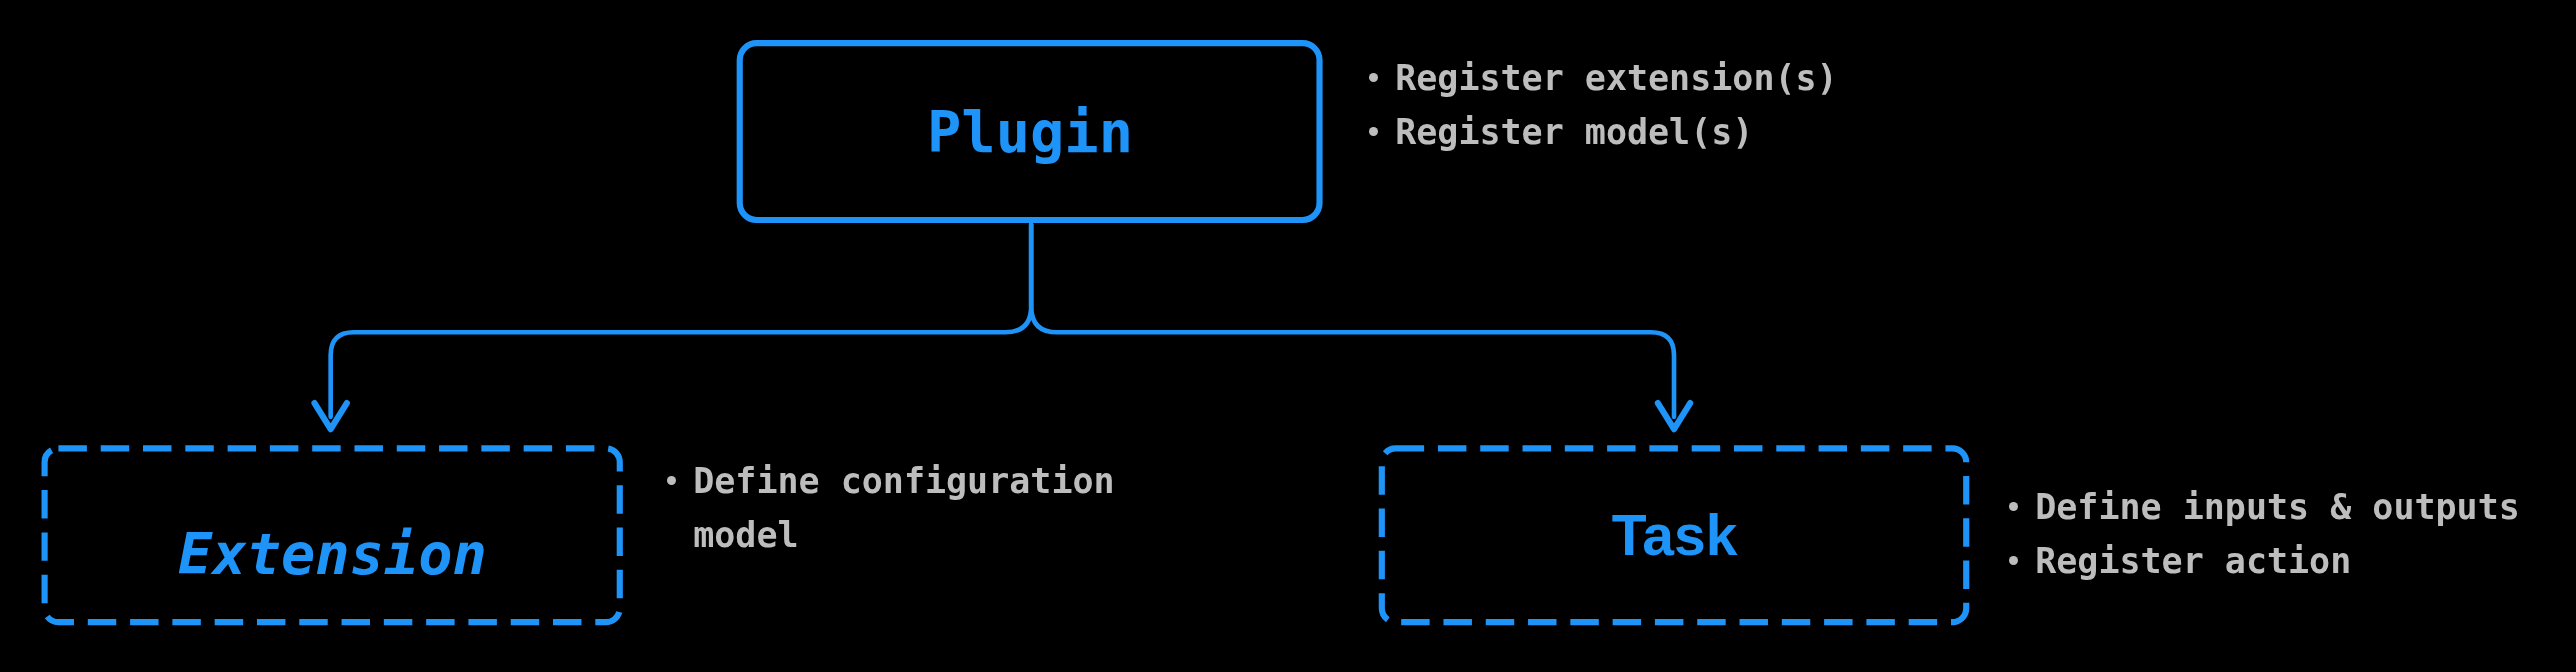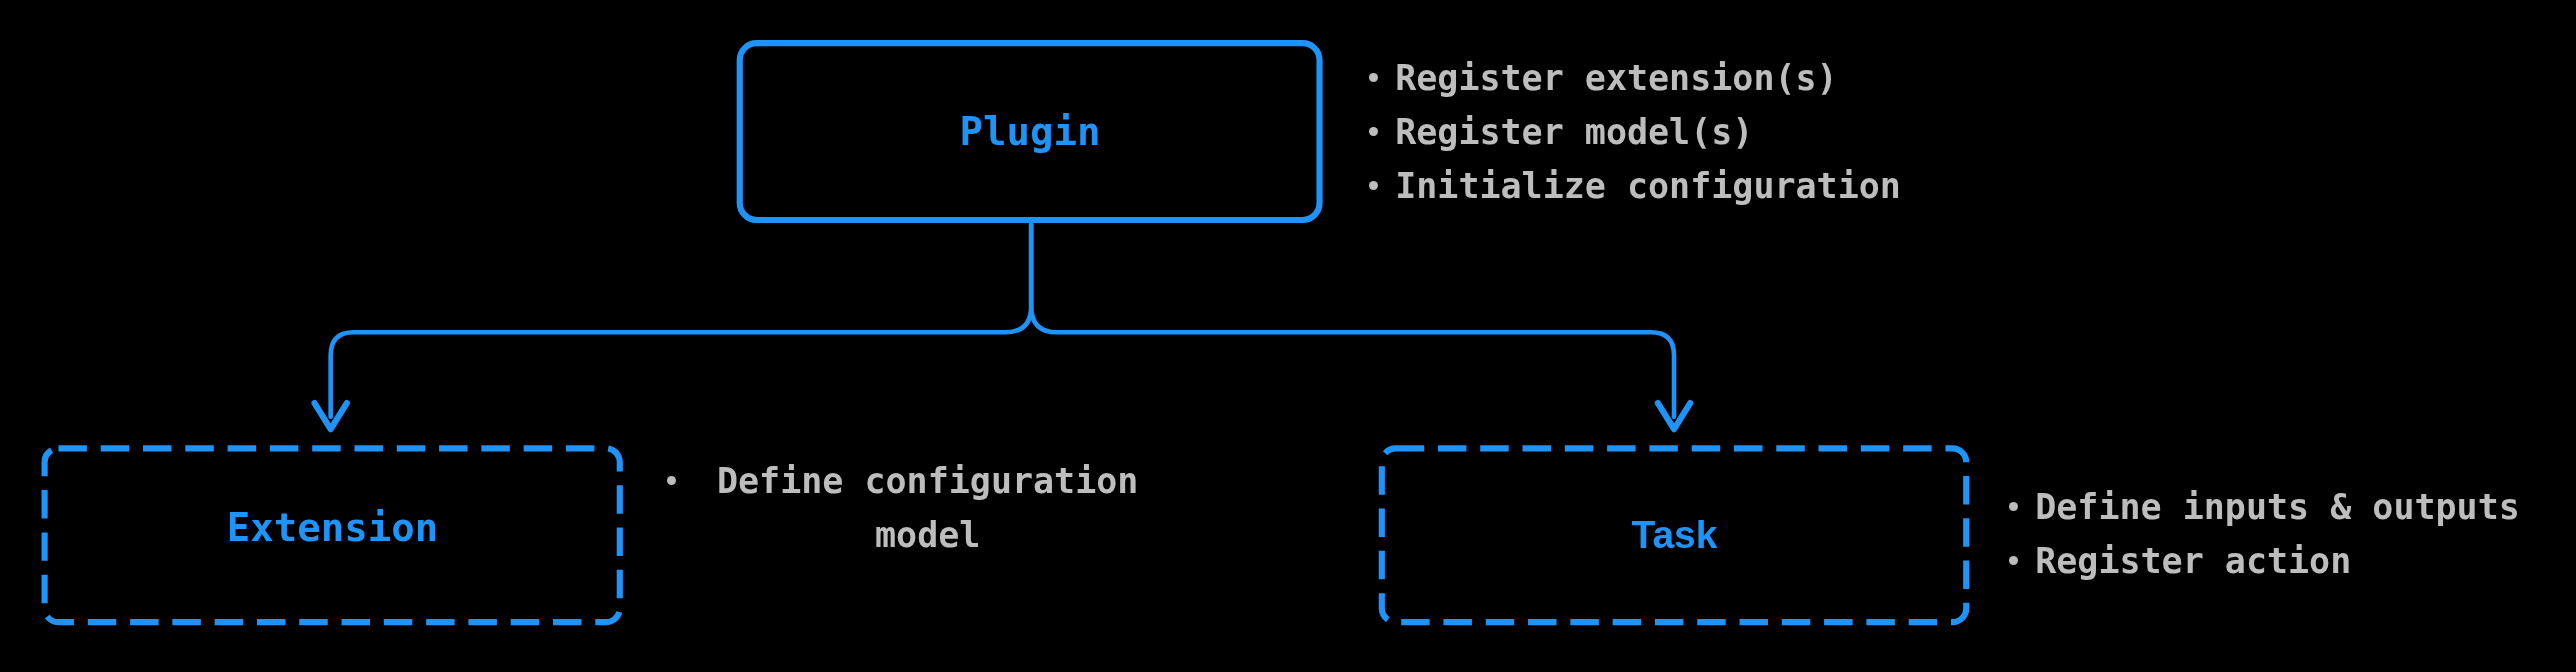--- a/index.html
+++ b/index.html
@@ -20,35 +20,35 @@
   .node-outline{fill:none;stroke:var(--accent);stroke-width:8;}
   .node-outline.dashed{stroke-dasharray:37 18;}
   .edge{fill:none;stroke:var(--accent);stroke-width:6;stroke-linecap:round;}
   .arrowhead{fill:none;stroke:var(--accent);stroke-width:8;stroke-linecap:round;stroke-linejoin:round;}
 
   .node-label{
     position:absolute;
     display:flex;align-items:center;justify-content:center;
     color:var(--accent);
     font-weight:700;
-    font-size:39px;
+    font-size:57px;
     letter-spacing:0px;
     user-select:none;
   }
   .node-label.mono{font-family:"DejaVu Sans Mono", monospace;}
   .node-label.sans{font-family:"Liberation Sans", sans-serif;}
 
   .notes{
     position:absolute;
     color:var(--note);
     font-size:35px;
     font-weight:700;
     line-height:54px;
   }
-  .note-row{display:flex;align-items:flex-start;text-align:center;}
+  .note-row{display:flex;align-items:flex-start;}
   .note-dot{
     flex:0 0 auto;
     width:9.2px;height:9.2px;border-radius:50%;
     background:var(--note);
     margin:22px 17px 0 0;
   }
   .note-text{white-space:nowrap;}
   .note-text.wrap{white-space:normal;max-width:469px;}
 </style>
 </head>
@@ -63,35 +63,31 @@
     <rect class="node-outline dashed" x="1797" y="583" width="760" height="226" rx="18"></rect>
 
     <path class="edge" d="M1341 292 V398 Q1341 432 1307 432 H460 Q430 432 430 462 V542"></path>
     <path class="edge" d="M1341 292 V398 Q1341 432 1375 432 H2147 Q2177 432 2177 462 V542"></path>
 
     <polyline class="arrowhead" points="409,524 430,558 451,524"></polyline>
     <polyline class="arrowhead" points="2156,524 2177,558 2198,524"></polyline>
   </svg>
 
   <div class="node-label mono" style="left:737px;top:40px;width:586px;height:183px;">Plugin</div>
-  <div class="node-label mono" style="left:42px;top:437px;width:581px;height:180px;">Extension</div>
+  <div class="node-label mono" style="left:42px;top:464px;width:581px;height:180px;font-style:italic;">Extension</div>
   <div class="node-label sans" style="left:1379px;top:445px;width:591px;height:180px;">Task</div>
 
   <div class="notes" style="left:1369px;top:51px;">
     <div class="note-row">
       <span class="note-dot"></span>
       <span class="note-text">Register extension(s)</span>
     </div>
     <div class="note-row">
       <span class="note-dot"></span>
       <span class="note-text">Register model(s)</span>
-    </div>
-    <div class="note-row">
-      <span class="note-dot"></span>
-      <span class="note-text">Initialize configuration</span>
     </div>
   </div>
 
   <div class="notes" style="left:667px;top:454px;">
     <div class="note-row">
       <span class="note-dot"></span>
       <span class="note-text wrap">Define configuration model</span>
     </div>
   </div>
 

